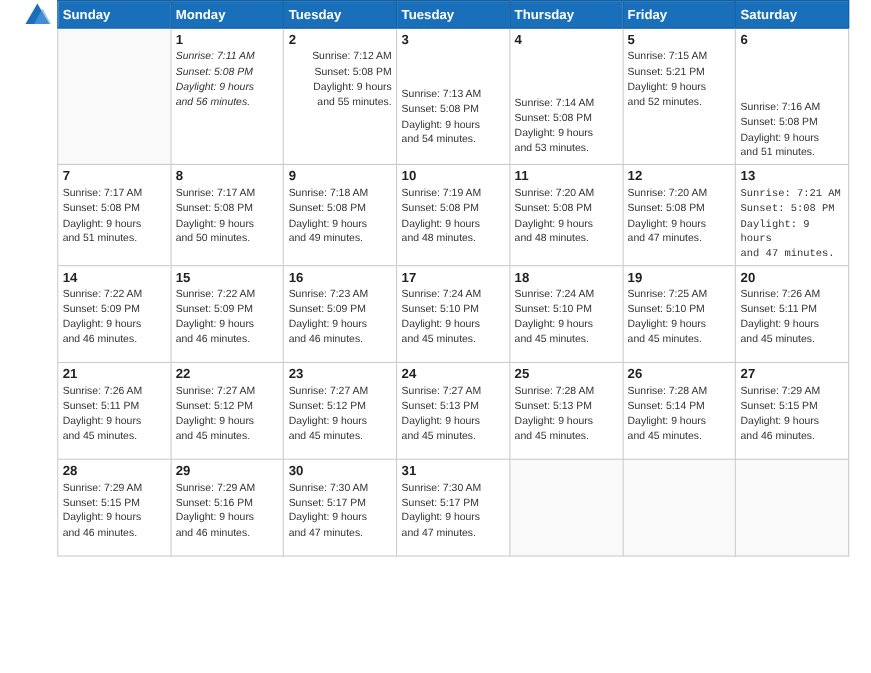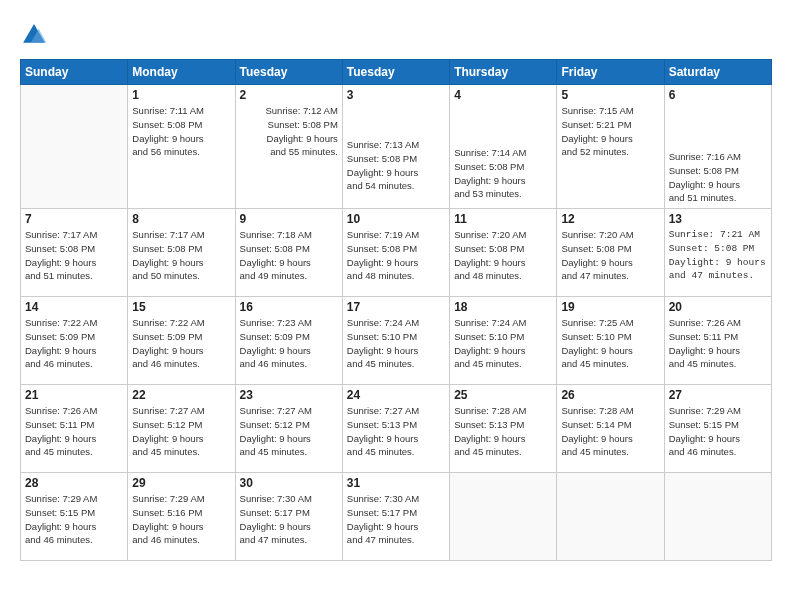--- a/index.html
+++ b/index.html
@@ -6,23 +6,23 @@
     body {
       width: 792px;
       height: 612px;
       background: #fff;
       font-family: Arial, sans-serif;
       overflow: hidden;
     }
     .page {
       width: 792px;
       height: 500px;
-      padding: 21px 20px 12px 20px;
+      padding: 0 20px 12px 20px;
       display: flex;
-      flex-direction: column;
+      flex-direction: row;
     }
     .header {
       display: flex;
       justify-content: space-between;
       align-items: flex-start;
       margin-bottom: 10px;
     }
     .logo {
       display: flex;
       align-items: center;
@@ -125,21 +125,21 @@
           <th>Thursday</th>
           <th>Friday</th>
           <th>Saturday</th>
         </tr>
     </thead>
     <tbody id="calendar-body">
     <tr>
           <td class="empty"></td>
           <td>
             <div class="day-number">1</div>
-            <div class="day-info" style="white-space: pre-line;">Sunrise: 7:11 AM
+            <div class="day-info" style="white-space: pre-line; font-style: italic;">Sunrise: 7:11 AM
 Sunset: 5:08 PM
 Daylight: 9 hours
 and 56 minutes.</div>
           </td>
           <td>
             <div class="day-number">2</div>
             <div class="day-info" style="white-space: pre-line; text-align: right;">Sunrise: 7:12 AM
 Sunset: 5:08 PM
 Daylight: 9 hours
 and 55 minutes.</div>

